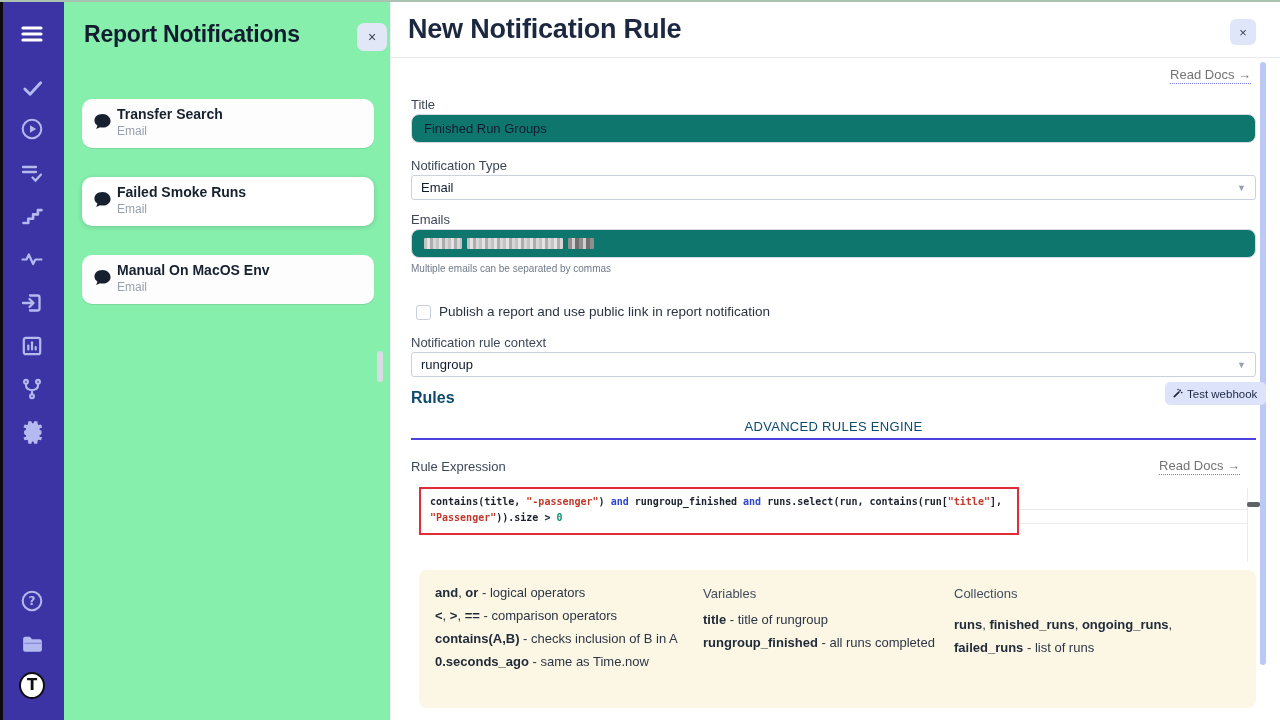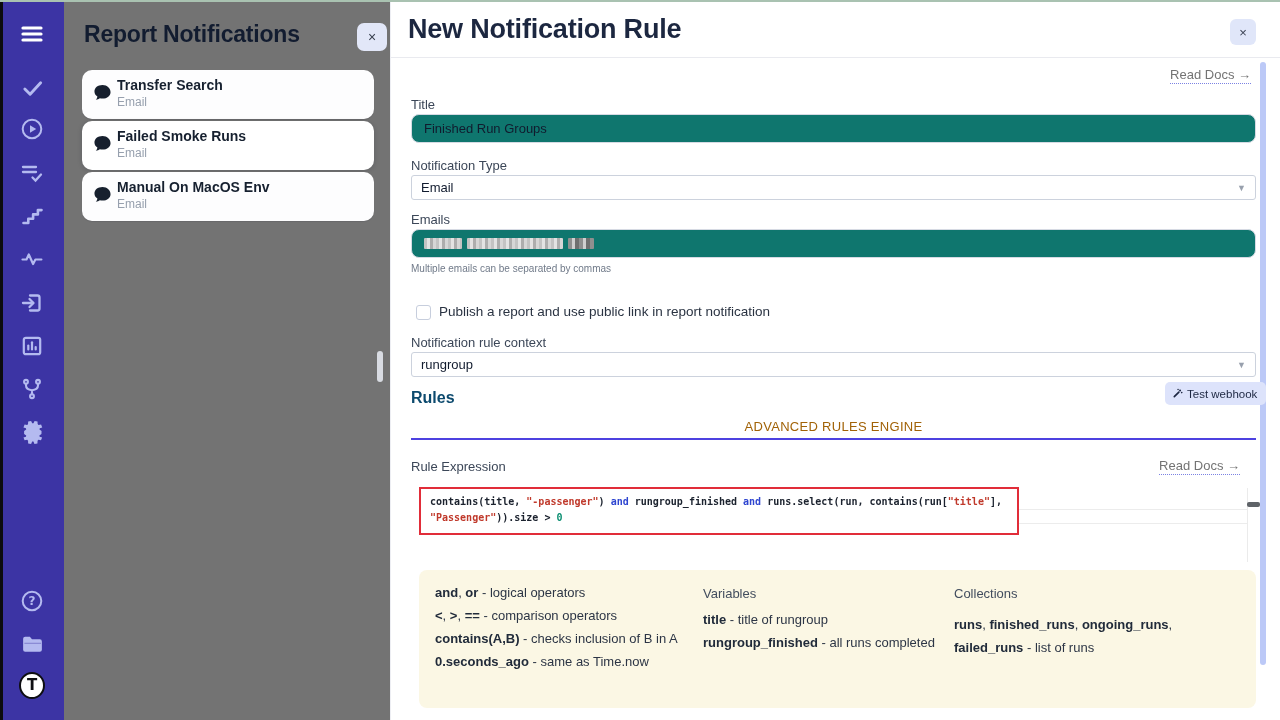--- a/index.html
+++ b/index.html
@@ -11,25 +11,25 @@
   .topstrip { position:absolute; left:0; top:0; width:1280px; height:2px; background:#a9c2b1; z-index:30; }
 
   
   .sidebar { position:absolute; left:0; top:0; width:64px; height:720px; background:#3c34a4; z-index:10; }
   .sidebar .black-edge { position:absolute; left:0; top:0; width:3px; height:720px; background:#0b0b0e; }
   .side-icon { position:absolute; left:19px; width:26px; height:26px; display:flex; align-items:center; justify-content:center; cursor:pointer; }
   .side-icon svg { display:block; }
   .logo-circle { width:27px; height:27px; border-radius:50%; background:#fff; border:2.5px solid #0e0e12; display:flex; align-items:center; justify-content:center; font-weight:bold; font-size:15px; color:#0e0e12; font-family:"DejaVu Sans", sans-serif; }
 
   
-  .drawer { position:absolute; left:64px; top:2px; width:326px; height:718px; background:#737373; z-index:5; }
+  .drawer { position:absolute; left:64px; top:2px; width:326px; height:718px; background:#86efac; z-index:5; }
   .drawer-title { position:absolute; left:20px; top:19px; font-size:23px; font-weight:bold; color:#121c30; letter-spacing:-0.2px; }
   .drawer-close { position:absolute; left:293px; top:21px; width:30px; height:28px; background:#e2e7f8; border-radius:7px; border:none; color:#39404f; font-size:14px; display:flex; align-items:center; justify-content:center; cursor:pointer; }
   .notif-list { position:absolute; left:18px; top:68px; width:292px; }
-  .notif-card { position:relative; height:49px; margin-bottom:2px; background:#fdfdfe; border-radius:10px; box-shadow:0 1px 1px rgba(16,24,40,.10); cursor:pointer; }
+  .notif-card { position:relative; height:49px; margin-bottom:2px; background:#fdfdfe; border-radius:10px; box-shadow:0 1px 1px rgba(16,24,40,.10); cursor:pointer;margin-top:29px; }
   .notif-card.elevated { background:#fff; box-shadow:0 1px 5px rgba(16,24,40,.18); }
   .notif-card .bubble { position:absolute; left:11px; top:14px; }
   .notif-card .nt { position:absolute; left:35px; top:7px; font-size:14px; font-weight:bold; color:#16202f; }
   .notif-card .ns { position:absolute; left:35px; top:25px; font-size:12px; color:#97a0ae; }
 
   
   .drawer-handle { position:absolute; left:377px; top:351px; width:6px; height:31px; background:#d8dbe2; border-radius:3px; z-index:20; cursor:col-resize; }
 
   
   .modal { position:absolute; left:390px; top:2px; width:890px; height:718px; background:#fff; border-left:1px solid #edeef3; z-index:6; }
@@ -49,21 +49,21 @@
   .hint { position:absolute; left:20px; font-size:10px; color:#707a89; }
 
   .redact { display:inline-block; height:11px; border-radius:1px; background-image:repeating-linear-gradient(90deg,#c3c3c3 0 3px,#e3e3e3 3px 6px,#adadad 6px 9px,#d6d6d6 9px 12px); }
 
   .checkbox { position:absolute; left:25px; top:303px; width:15px; height:15px; border:1px solid #c7cedd; border-radius:3px; background:#fff; cursor:pointer; }
   .checkbox-label { position:absolute; left:48px; top:302px; font-size:13.5px; color:#2a3342; }
 
   .rules-heading { position:absolute; left:20px; top:387px; font-size:16px; font-weight:bold; color:#0c4a6e; }
   .test-webhook { position:absolute; left:774px; top:380px; height:23px; padding:0 9px 0 7px; background:#dde3fb; border:none; border-radius:5px; font-size:11.5px; color:#1d2742; display:flex; align-items:center; gap:4px; cursor:pointer; font-family:"Liberation Sans", sans-serif; }
 
-  .adv-tab { position:absolute; left:20px; top:417px; width:845px; text-align:center; font-size:13px; color:#a16207; letter-spacing:0.3px; cursor:pointer; }
+  .adv-tab { position:absolute; left:20px; top:417px; width:845px; text-align:center; font-size:13px; color:#0c4a6e; letter-spacing:0.3px; cursor:pointer; }
   .adv-underline { position:absolute; left:20px; top:436px; width:845px; height:2px; background:#4d41e0; }
 
   
   .editor-line-h { position:absolute; height:1px; background:#ececec; }
   .editor-line-v { position:absolute; width:1px; background:#ebebeb; }
   .editor-thumb { position:absolute; left:856px; top:500px; width:13px; height:5px; background:#5f6368; border-radius:2px; }
   .code-box { position:absolute; left:28px; top:485px; width:600px; height:48px; border:2px solid #e12d39; background:#fff; padding:5px 9px; cursor:text; }
   .code-box code { font-family:"DejaVu Sans Mono", monospace; font-size:10px; font-weight:bold; line-height:16px; color:#1b222e; white-space:pre-wrap; word-break:normal; display:block; width:580px; }
   .cs { color:#c0392b; } .ck { color:#2f46d0; } .cn { color:#0c8f72; } .cp { color:#1b222e; }
 

